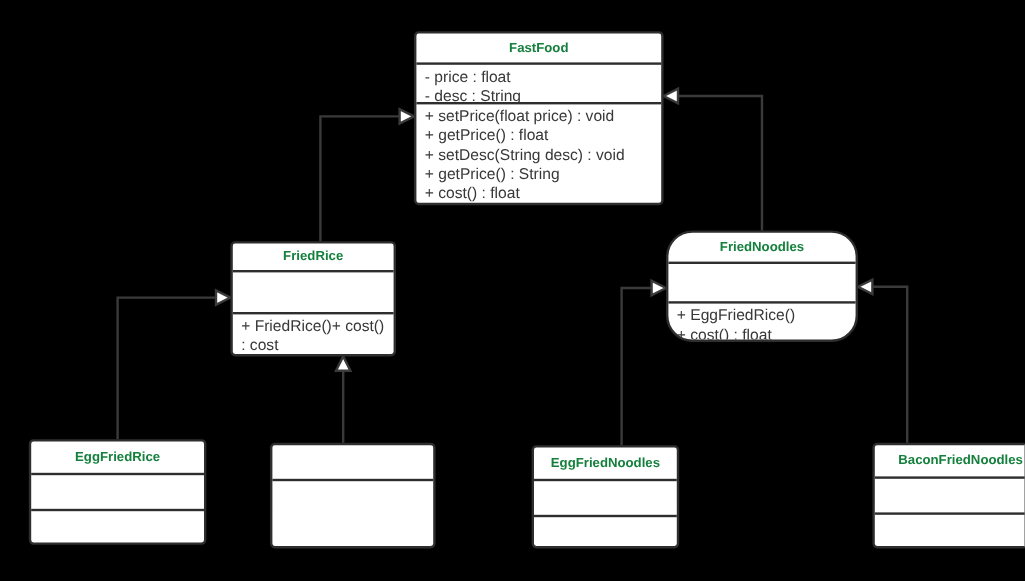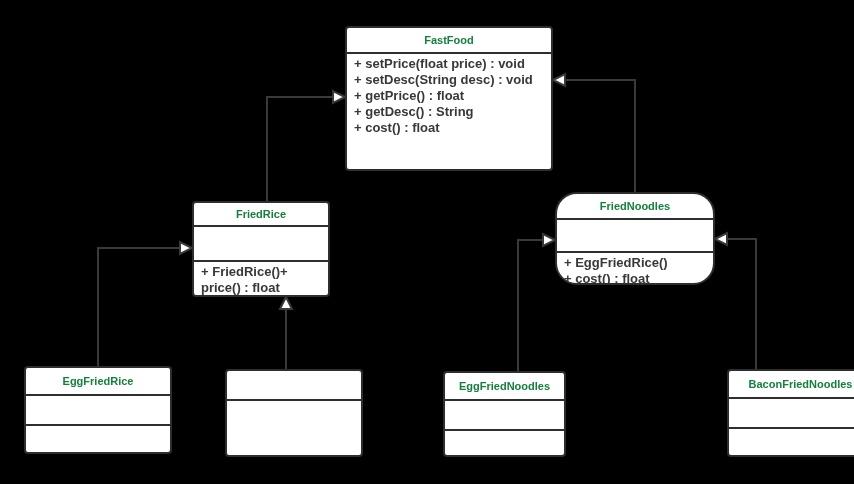--- a/index.html
+++ b/index.html
@@ -62,21 +62,20 @@
     box-sizing: border-box;
     border-bottom: 2px solid #2e2e2e;
     padding: 2px 4px 2px 7px;
     overflow: hidden;
   }
   .uml-methods {
     flex: 1 1 auto;
     box-sizing: border-box;
     padding: 2px 4px 2px 7px;
     overflow: hidden;
-    font-weight: bold;
   }
   .uml-line {
     line-height: 16px;
     white-space: normal;
   }
   
   #fastfood          { left: 345px; top: 26px;  width: 208px; height: 145px; }
   #fastfood .uml-title   { height: 26px; }
   #fastfood .uml-attrs   { height: 33px; }
   #friedrice         { left: 192px; top: 201px; width: 138px; height: 96px; }
@@ -120,34 +119,38 @@
       <polygon points="555,240 543,234 543,246"></polygon>
     </g>
     <g>
       <polyline points="756,369 756,239 727,239"></polyline>
       <polygon points="715,239 727,233 727,245"></polygon>
     </g>
   </svg>
 
   <div class="uml-class" id="fastfood">
     <div class="uml-title">FastFood</div>
+    <div class="uml-attrs">
+      <div class="uml-line">- price : float</div>
+      <div class="uml-line">- desc : String</div>
+    </div>
     <div class="uml-methods">
       <div class="uml-line">+ setPrice(float price) : void</div>
+      <div class="uml-line">+ getPrice() : float</div>
       <div class="uml-line">+ setDesc(String desc) : void</div>
-      <div class="uml-line">+ getPrice() : float</div>
-      <div class="uml-line">+ getDesc() : String</div>
+      <div class="uml-line">+ getPrice() : String</div>
       <div class="uml-line">+ cost() : float</div>
     </div>
   </div>
 
   <div class="uml-class" id="friedrice">
     <div class="uml-title">FriedRice</div>
     <div class="uml-attrs"></div>
     <div class="uml-methods">
-      <div class="uml-line">+ FriedRice()+ price() : float</div>
+      <div class="uml-line">+ FriedRice()+ cost() : cost</div>
     </div>
   </div>
 
   <div class="uml-class" id="friednoodles">
     <div class="uml-title">FriedNoodles</div>
     <div class="uml-attrs"></div>
     <div class="uml-methods">
       <div class="uml-line">+ EggFriedRice()</div>
       <div class="uml-line">+ cost() : float</div>
     </div>

